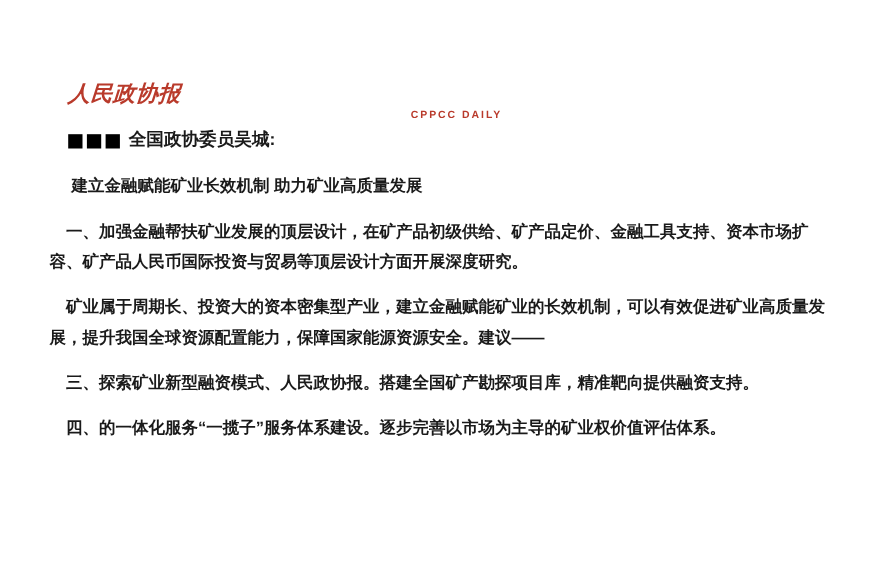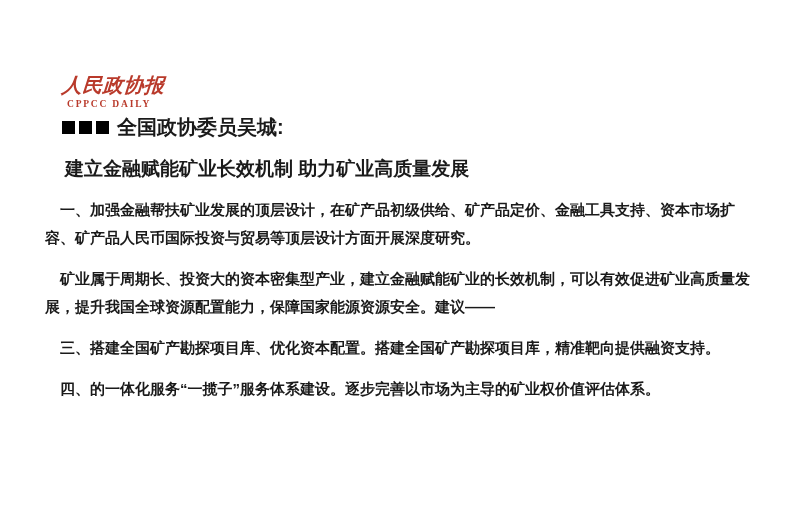--- a/index.html
+++ b/index.html
@@ -27,51 +27,52 @@
     font-style: italic;
     font-weight: 700;
     font-size: 20px;
     line-height: 20px;
     letter-spacing: 0.5px;
     transform: skewX(-4deg);
   }
   .logo-en {
     margin-top: 3px;
     margin-left: 5px;
-    font-family: Liberation Serif, serif;
+    font-family: Liberation Sans, sans-serif;
     font-weight: 700;
     font-size: 9.5px;
     line-height: 10px;
     letter-spacing: 1.8px;
+    text-align: center;
   }
   .byline {
     margin-top: 9px;
     margin-left: 17px;
-    font-size: 20px;
+    font-size: 16px;
     line-height: 18px;
     font-weight: 700;
     display: flex;
     align-items: center;
   }
   .squares {
     display: inline-flex;
     align-items: center;
     margin-right: 8px;
   }
   .sq {
     display: inline-block;
     width: 13px;
     height: 13px;
     background: #000000;
     margin-right: 4px;
   }
   .sq:last-child { margin-right: 0; }
   .headline {
     margin: 19px 0 0 0;
-    font-size: 19px;
+    font-size: 15px;
     line-height: 28px;
     font-weight: 700;
     text-indent: 20px;
   }
   .body-text p {
     margin: 13px 0 0 0;
     font-size: 15px;
     line-height: 28px;
     font-weight: 700;
     text-indent: 15px;
@@ -94,17 +95,17 @@
       <span class="sq"></span>
     </span>
     <span>全国政协委员吴城:</span>
   </div>
 
   <h1 class="headline">建立金融赋能矿业长效机制 助力矿业高质量发展</h1>
 
   <div class="body-text">
     <p>一、加强金融帮扶矿业发展的顶层设计，在矿产品初级供给、矿产品定价、金融工具支持、资本市场扩容、矿产品人民币国际投资与贸易等顶层设计方面开展深度研究。</p>
     <p>矿业属于周期长、投资大的资本密集型产业，建立金融赋能矿业的长效机制，可以有效促进矿业高质量发展，提升我国全球资源配置能力，保障国家能源资源安全。建议——</p>
-    <p>三、搭建全国矿产勘探项目库、优化资本配置。搭建全国矿产勘探项目库，精准靶向提供融资支持。</p>
+    <p>三、探索矿业新型融资模式、人民政协报。搭建全国矿产勘探项目库，精准靶向提供融资支持。</p>
     <p>四、的一体化服务“一揽子”服务体系建设。逐步完善以市场为主导的矿业权价值评估体系。</p>
   </div>
 
 </div>
 
 </body></html>

